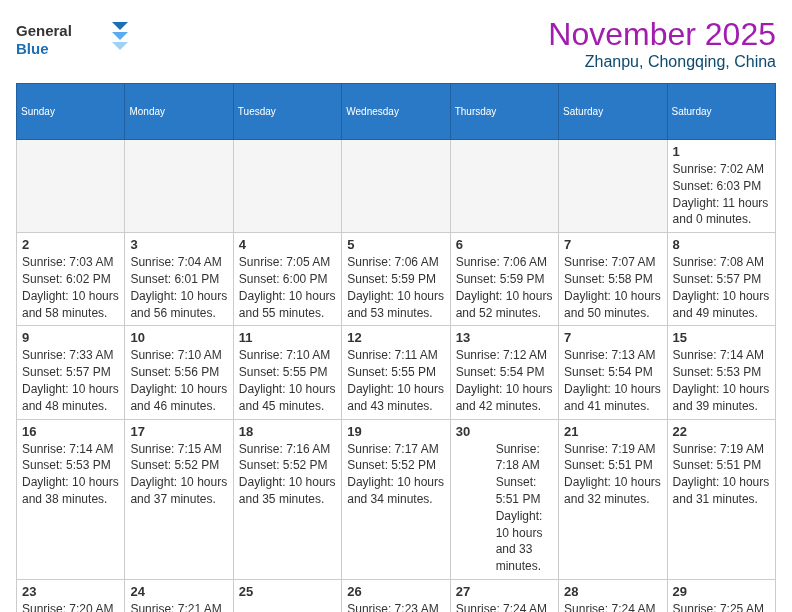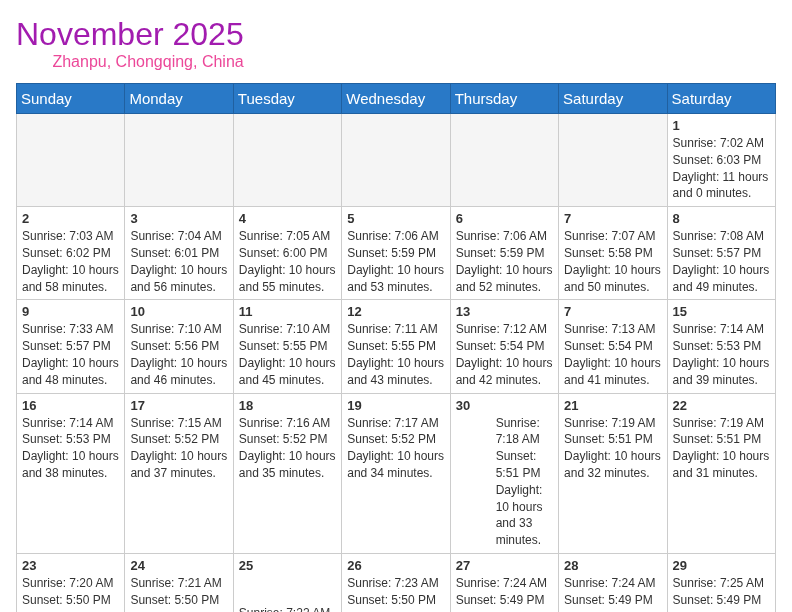--- a/index.html
+++ b/index.html
@@ -24,32 +24,32 @@
     .title-area {
       text-align: right;
     }
     .month-title {
       font-size: 32px;
       font-weight: normal;
       color: #a21caf;
     }
     .location-title {
       font-size: 16px;
-      color: #ec4899;
+      color: #0c4a6e;
     }
     .calendar {
       width: 100%;
       border-collapse: collapse;
       border: 1px solid #ccc;
     }
     .calendar th {
       background: #2979c7;
       color: #fff;
-      font-size: 15px;
-      padding: 6px 4px;
+      font-size: 10px;
+      padding: 22px 4px;
       text-align: left;
       border: 1px solid #2060a0;
       font-weight: normal;
     }
     .calendar td {
       vertical-align: top;
       border: 1px solid #ccc;
       padding: 4px 5px;
       font-size: 10.5px;
       color: #333;
@@ -75,20 +75,30 @@
       background: #f5f5f5;
     }
     .last-row td.has-data {
       background: #fff;
     }
   </style>
 </head>
 <body>
 
 <div class="header">
+  <div class="logo">
+  <svg width="120" height="48" viewBox="0 0 120 48" xmlns="http://www.w3.org/2000/svg">
+    <text x="0" y="20" font-size="15" font-weight="bold" fill="#333" font-family="Arial">General</text>
+    <text x="0" y="38" font-size="15" font-weight="bold" fill="#1a6fb5" font-family="Arial">Blue</text>
+    <polygon points="95,5 112,5 112,18 95,18" fill="none"></polygon>
+    <polygon points="96,6 112,6 104,14" fill="#1a6fb5"></polygon>
+    <polygon points="96,16 112,16 104,24" fill="#5aabf0"></polygon>
+    <polygon points="96,26 112,26 104,34" fill="#a0d0f5"></polygon>
+  </svg>
+</div>
   <div class="title-area">
     <div class="month-title">November 2025</div>
     <div class="location-title">Zhanpu, Chongqing, China</div>
   </div>
 </div>
 
 <table class="calendar">
   <thead>
     <tr id="days-header">
         <th>Sunday</th>

